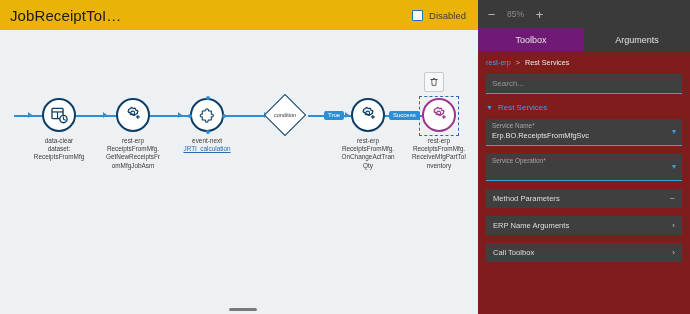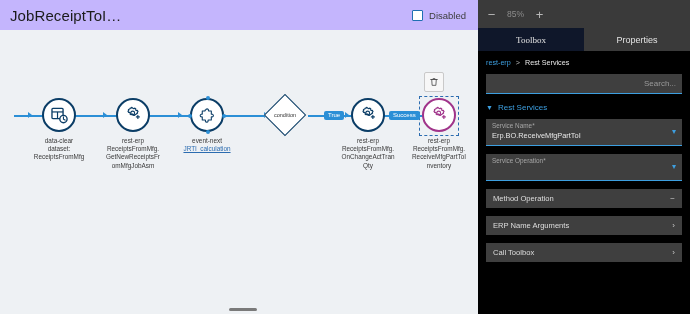--- a/index.html
+++ b/index.html
@@ -15,21 +15,21 @@
   .canvas-wrap {
     position: relative;
     width: 478px; height: 314px;
     background: #ffffff;
     flex: 0 0 478px;
   }
   .title-bar {
     height: 30px;
     display: flex; align-items: center; justify-content: space-between;
     padding: 0 12px 0 10px;
-    background: #c4b5fd;
+    background: #eab308;
   }
   .doc-title {
     font-size: 15px; color: #1b1b1b; letter-spacing: .1px;
     white-space: nowrap;
   }
   .disabled-box { display: flex; gap: 6px; }
   .cb {
     width: 11px; height: 11px;
     border: 1.6px solid #1f6fb2; background: #fff; border-radius: 1px;
   }
@@ -135,37 +135,36 @@
     color: #b9b9b9; font-size: 13px; line-height: 1;
     width: 11px; text-align: center;
   }
   .zoom-val { color: #8c8c8c; font-size: 8.5px; }
 
   .tabs { display: flex; height: 23px; background: #3a3a3a; }
   .tab {
     flex: 1; display: flex; align-items: center; justify-content: center;
     font-size: 9px; color: #e3e3e3;
   }
-  .tab.active { background: #0f172a; font-family: Liberation Serif, serif; }
+  .tab.active { background: #701a75; }
 
   .panel-body {
-    flex: 1; background: #000000; padding: 7px 8px 0 8px;
+    flex: 1; background: #7f1d1d; padding: 7px 8px 0 8px;
     display: flex; flex-direction: column; overflow: hidden;
   }
   .breadcrumb { font-size: 7.2px; margin-bottom: 7px; }
   .bc-link { color: #3d9fe0; }
   .bc-sep { color: #bdbdbd; margin: 0 3px; }
   .bc-cur { color: #e8e8e8; }
 
   .search {
     height: 20px; background: #3f3f3f;
     border-bottom: 1px solid #3d9fe0;
     display: flex; align-items: center; padding: 0 6px;
     margin-bottom: 9px;
-    justify-content: flex-end;
   }
   .search span { font-size: 8px; color: #9a9a9a; }
 
   .section-head {
     display: flex; align-items: center; gap: 5px;
     font-size: 8px; color: #3d9fe0; margin-bottom: 7px;
   }
   .chev-d { font-size: 7px; color: #3d9fe0; }
 
   .field {
@@ -324,21 +323,21 @@
   <div class="panel">
 
     <div class="zoom-bar">
       <div class="zoom-btn">−</div>
       <div class="zoom-val">85%</div>
       <div class="zoom-btn">+</div>
     </div>
 
     <div class="tabs">
       <div class="tab active">Toolbox</div>
-      <div class="tab">Properties</div>
+      <div class="tab">Arguments</div>
     </div>
 
     <div class="panel-body">
 
       <div class="breadcrumb">
         <span class="bc-link">rest-erp</span>
         <span class="bc-sep">&gt;</span>
         <span class="bc-cur">Rest Services</span>
       </div>
 
@@ -348,33 +347,33 @@
 
       <div class="section-head">
         <span class="chev-d">▼</span>
         <span>Rest Services</span>
       </div>
 
       <div class="field">
         <div class="field-label">
           <span>Service Name</span><span class="req">*</span>
         </div>
-        <div class="field-value">Erp.BO.ReceiveMfgPartToI</div>
+        <div class="field-value">Erp.BO.ReceiptsFromMfgSvc</div>
         <div class="field-chev">▾</div>
       </div>
 
       <div class="field">
         <div class="field-label">
           <span>Service Operation</span><span class="req">*</span>
         </div>
         <div class="field-chev">▾</div>
       </div>
 
       <div class="acc">
-        <span>Method Operation</span>
+        <span>Method Parameters</span>
         <span class="acc-ind">−</span>
       </div>
 
       <div class="acc">
         <span>ERP Name Arguments</span>
         <span class="acc-ind">›</span>
       </div>
 
       <div class="acc">
         <span>Call Toolbox</span>

